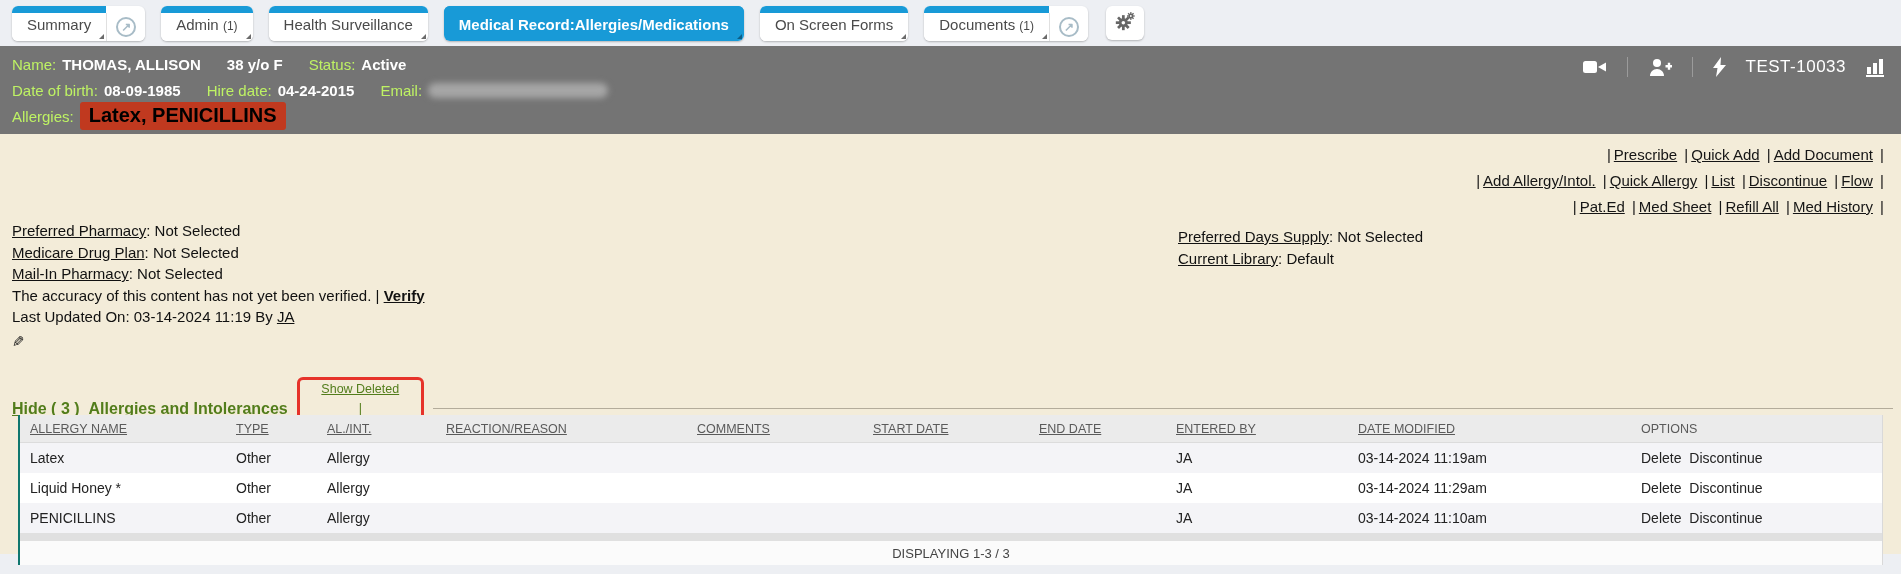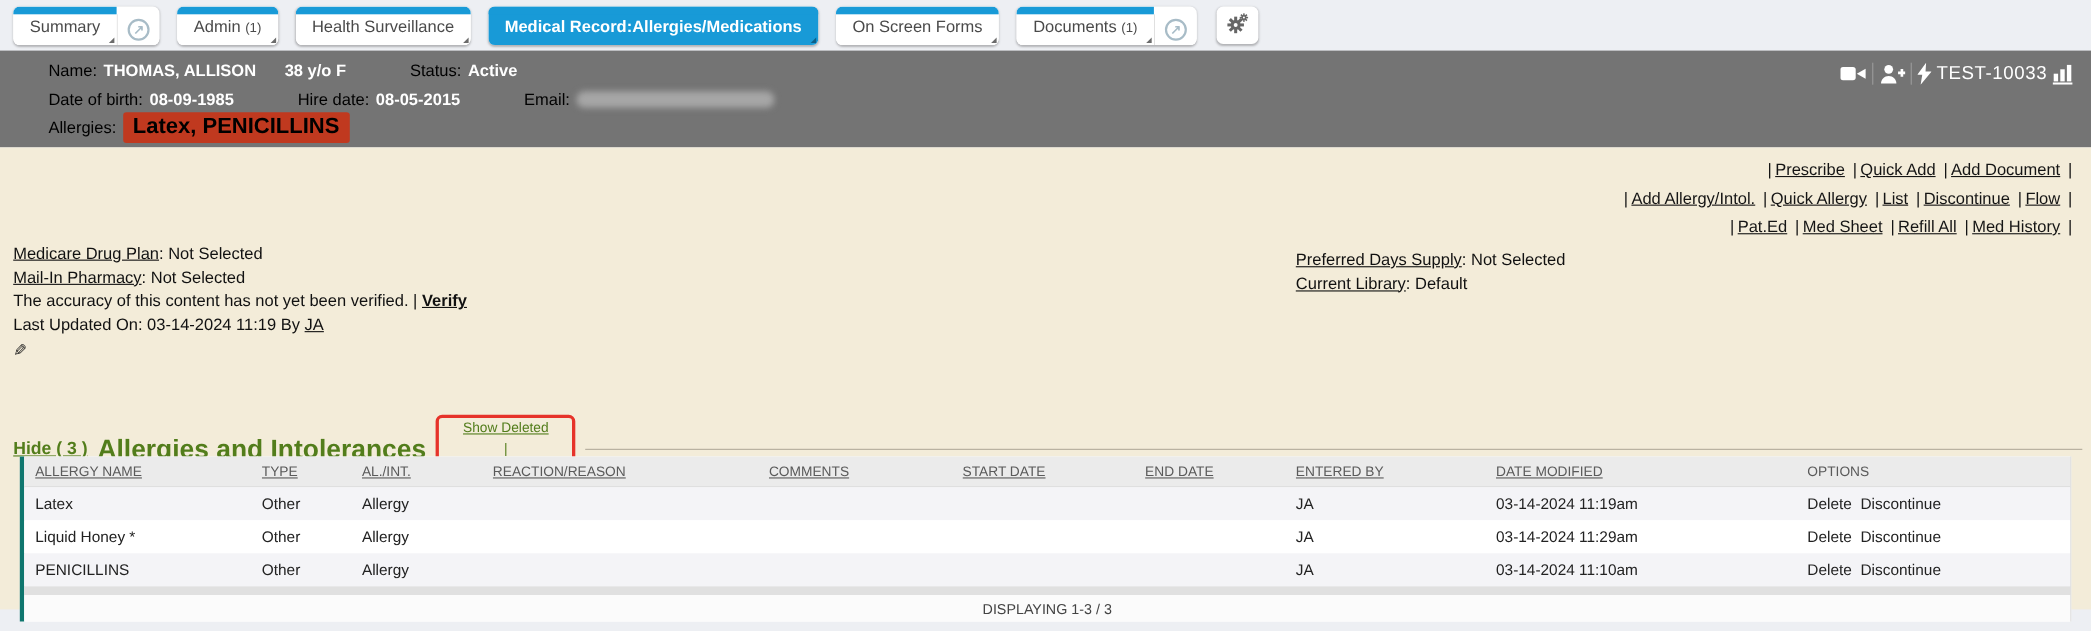--- a/index.html
+++ b/index.html
@@ -18,26 +18,26 @@
   .tab .cnt { font-size:12px; color:inherit; }
   .popout-seg { display:flex; align-items:center; padding:0 9px; border-left:1px solid #e0e0e0; background:#fff; margin-top:7px; cursor:pointer; }
   .popout-circle { width:20px; height:20px; border:2px solid #a8bcc7; border-radius:50%; color:#a8bcc7;
     font-size:12px; line-height:16px; text-align:center; font-weight:bold; }
   .gearbtn { background:#fff; border-radius:6px; box-shadow:0 1px 2px rgba(0,0,0,.25); padding:6px 9px; margin-left:2px;
     display:flex; align-items:center; cursor:pointer; height:34px; }
 
   
   .patientbar { height:88px; background:#747474; color:#fff; padding:5px 14px 0 12px; position:relative; }
   .pline { display:flex; align-items:center; gap:6px; height:26px; font-size:15px; }
-  .plabel { color:#000000;margin-left:32px; }
+  .plabel { color:#bef264; }
   .pval { color:#fff; font-weight:bold; }
   .pgap { width:14px; }
   .redacted { display:inline-block; width:180px; height:15px; border-radius:8px; background:#a6a6a6; filter:blur(3px); }
   .allergy-badge { background:#c0391f; color:#000000; font-weight:bold; padding:2px 9px 3px; border-radius:3px; font-size:20px; }
-  .bar-icons { position:absolute; right:14px; top:8px; display:flex; align-items:center; gap:5px; height:26px; }
+  .bar-icons { position:absolute; right:14px; top:8px; display:flex; align-items:center; gap:20px; height:26px; }
   .icon-sep { width:1px; height:20px; background:#9b9b9b; }
   .bar-icons svg { display:block; cursor:pointer; }
   .patient-id { font-size:17px; color:#fff; letter-spacing:.5px; }
 
   
   .content { position:relative; height:420px; background:#f3ecd9; }
   .actions { position:absolute; top:8px; right:14px; text-align:right; font-size:15px; line-height:26px; color:#151515; }
   .actions a { color:#151515; text-decoration:underline; cursor:pointer; }
   .actions .pp { text-decoration:none; padding:0 3px; }
 
@@ -45,29 +45,29 @@
   .info-left a.lbl { color:#111; text-decoration:underline; cursor:pointer; }
   .verify { font-weight:bold; text-decoration:underline; color:#111; cursor:pointer; }
   .ja-link { text-decoration:underline; cursor:pointer; color:#111; }
   .pencil { font-size:15px; margin-top:3px; display:inline-block; transform:scaleX(-1); cursor:pointer; }
 
   .info-right { position:absolute; top:92px; left:1178px; font-size:15px; line-height:21.5px; color:#111; }
   .info-right a.lbl { color:#111; text-decoration:underline; cursor:pointer; }
 
   .section-row { position:absolute; top:243px; left:12px; right:8px; display:flex; align-items:center; gap:9px; }
   .hide-link { color:#527d1b; font-weight:bold; font-size:16px; text-decoration:underline; cursor:pointer; white-space:nowrap; }
-  .section-title { color:#527d1b; font-weight:bold; font-size:24px; white-space:nowrap; }
+  .section-title { color:#527d1b; font-weight:bold; font-size:16px; white-space:nowrap; }
   .show-box { border:3px solid #e6332a; border-radius:6px; padding:2px 7px 3px; display:flex; gap:5px; align-items:center;
     font-size:12.5px; color:#527d1b; white-space:nowrap;flex-direction:column; }
   .show-box a { color:#527d1b; text-decoration:underline; cursor:pointer; }
   .section-rule { flex:1; height:1px; background:#b3ac9b; }
 
   
   .table-wrap { position:absolute; top:281px; left:18px; right:18px; background:#fff;
-    border-left:4px solid #0f766e; border-right:1px solid #d9d9d9; }
+    border-left:2px solid #0f766e; border-right:1px solid #d9d9d9; }
   .trow { display:grid; grid-template-columns:216px 91px 119px 251px 176px 166px 137px 182px 283px 1fr; align-items:center; }
   .thead { background:#ebebeb; height:28px; border-bottom:1px solid #dcdcdc; }
   .thead .cell { font-size:12.5px; color:#5a5a5a; }
   .thead .cell a { color:#5a5a5a; text-decoration:underline; cursor:pointer; }
   .cell { padding-left:0; white-space:nowrap; overflow:hidden; }
   .cell:first-child { padding-left:10px; }
   .tbody-row { height:30px; font-size:14px; color:#222; background:#fff; }
   .tbody-row:nth-child(even) { background:#f4f4f7; }
   .opt { cursor:pointer; margin-right:4px; }
   .tfoot-strip { height:8px; background:#e0e0e0; }
@@ -143,21 +143,21 @@
     <span class="pval">38 y/o F</span>
     <span class="pgap"></span>
     <span class="plabel">Status:</span>
     <span class="pval">Active</span>
   </div>
   <div class="pline">
     <span class="plabel">Date of birth:</span>
     <span class="pval">08-09-1985</span>
     <span class="pgap"></span>
     <span class="plabel">Hire date:</span>
-    <span class="pval">08-05-2015</span>
+    <span class="pval">04-24-2015</span>
     <span class="pgap"></span>
     <span class="plabel">Email:</span>
     <span class="redacted"></span>
   </div>
   <div class="pline">
     <span class="plabel">Allergies:</span>
     <span class="allergy-badge">Latex, PENICILLINS</span>
   </div>
   <div class="bar-icons">
     <span>
@@ -212,20 +212,24 @@
     <div>
       <span class="pp">|</span><a>Pat.Ed</a>
       <span class="pp">|</span><a>Med Sheet</a>
       <span class="pp">|</span><a>Refill All</a>
       <span class="pp">|</span><a>Med History</a>
       <span class="pp">|</span>
     </div>
   </div>
 
   <div class="info-left">
+    <div>
+      <a class="lbl">Preferred Pharmacy</a><span>:</span>
+      <span>Not Selected</span>
+    </div>
     <div>
       <a class="lbl">Medicare Drug Plan</a><span>:</span>
       <span>Not Selected</span>
     </div>
     <div>
       <a class="lbl">Mail-In Pharmacy</a><span>:</span>
       <span>Not Selected</span>
     </div>
     <div>
       <span>The accuracy of this content has not yet been verified.</span>

